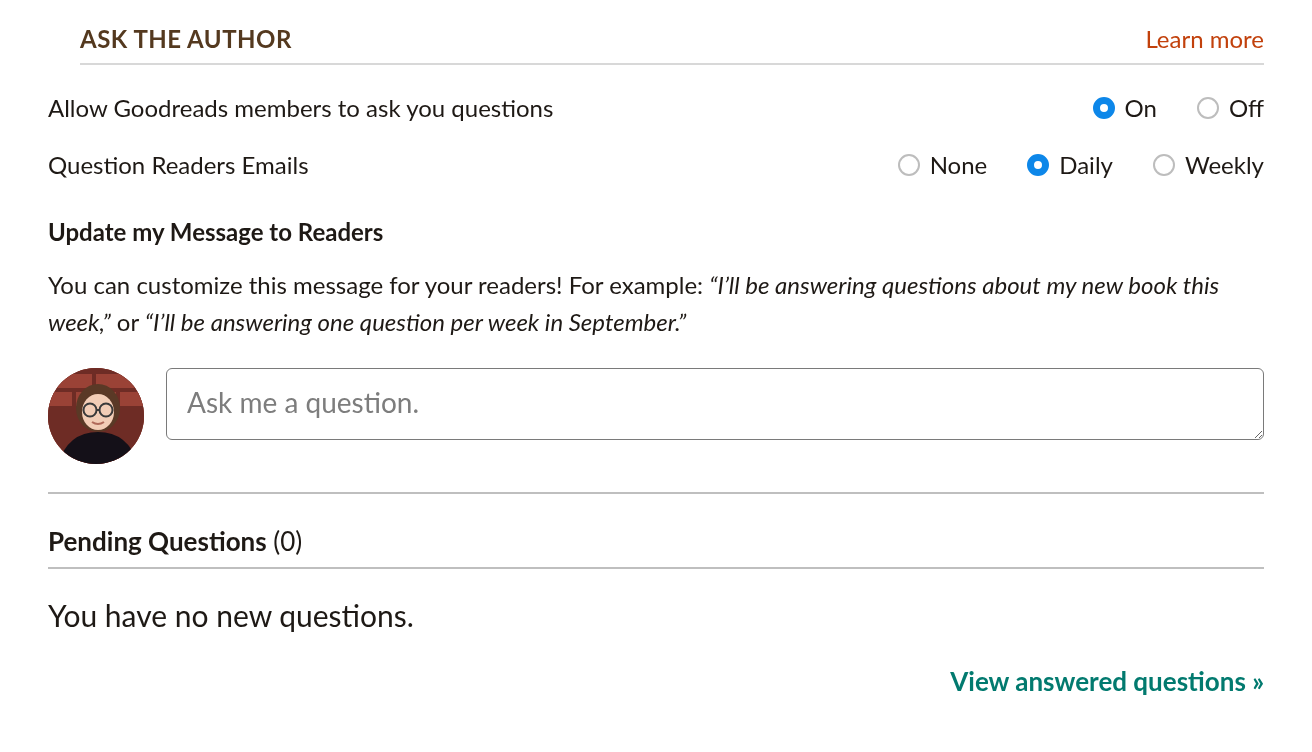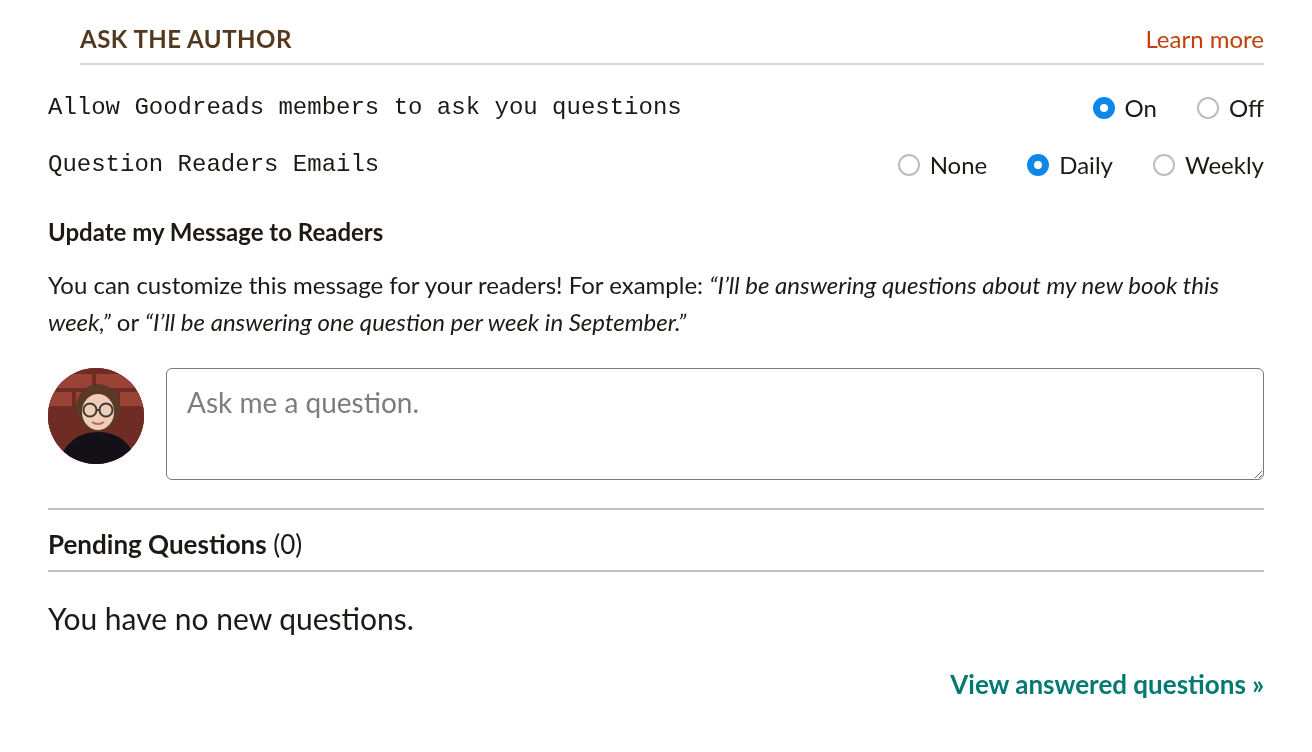--- a/index.html
+++ b/index.html
@@ -49,21 +49,20 @@
 
   .setting-row {
     display: flex;
     justify-content: space-between;
     align-items: center;
     margin-top: 28px;
     font-size: 24px;
   }
   .setting-label {
     font-weight: 400;
-    font-family: Liberation Mono, monospace;
   }
 
   .radio-group {
     display: flex;
     align-items: center;
     gap: 40px;
   }
   .radio-item {
     display: inline-flex;
     align-items: center;
@@ -114,39 +113,39 @@
     border-radius: 50%;
     overflow: hidden;
     flex: 0 0 96px;
     background: #8c3a2f; 
     position: relative;
   }
   .avatar svg { width: 100%; height: 100%; display: block; }
 
   .message-input {
     flex: 1;
-    height: 112px;
+    height: 72px;
     font-size: 28px;
     font-family: inherit;
     color: #333;
     padding: 16px 20px;
     box-sizing: border-box;
     border: 1.5px solid #7a7a7a;
     border-radius: 6px;
     resize: both;
     outline: none;
   }
   .message-input::placeholder {
     color: #7d7d7d;
   }
 
   
   .pending-row {
     margin-top: 28px;
-    padding-top: 0;
+    padding-top: 13px;
     border-top: 2px solid #bfbfbf;
   }
   .pending-title {
     font-size: 26px;
     font-weight: 400;
     padding: 18px 0 10px 0;
     border-bottom: 2px solid #bfbfbf;
   }
   .pending-title .bold { font-weight: 700; }
 

